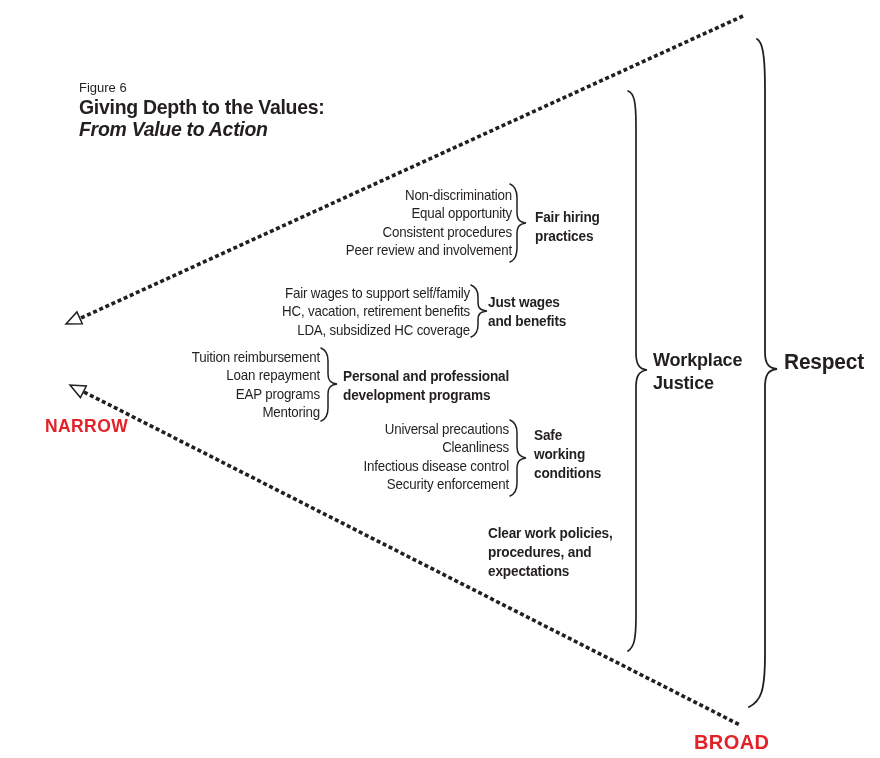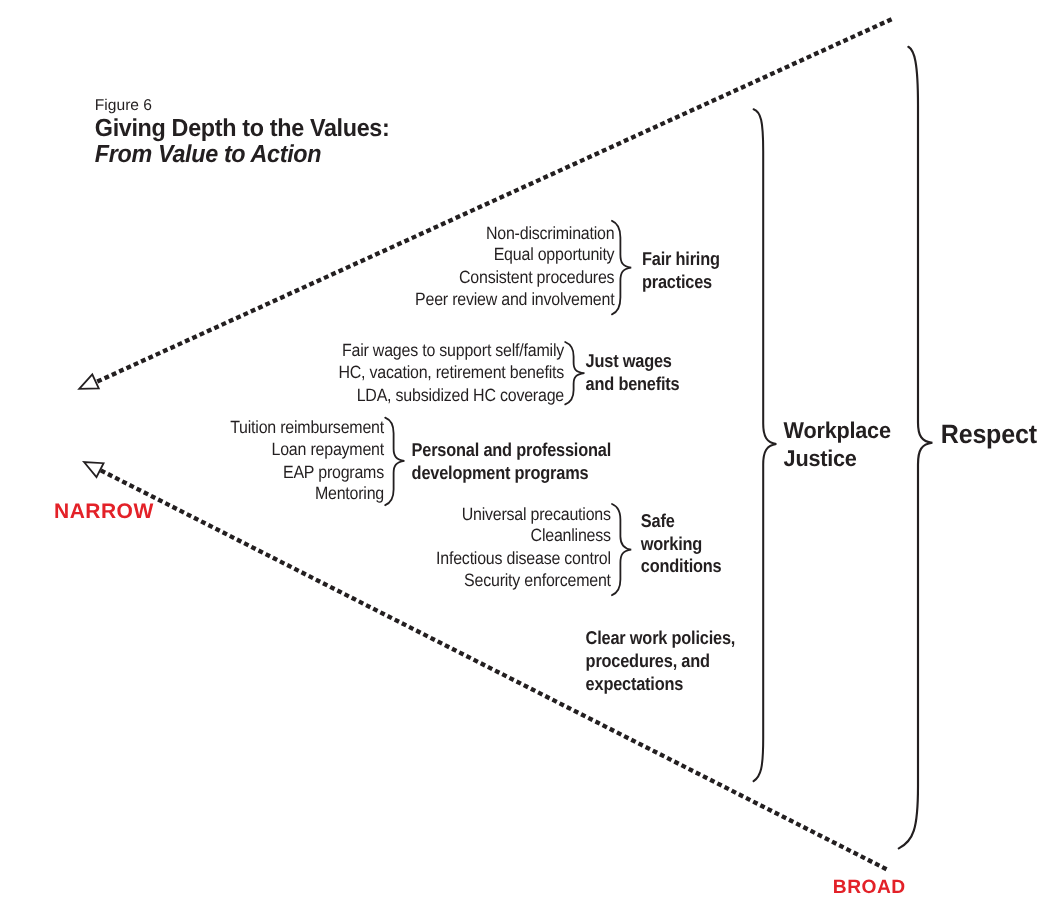--- a/index.html
+++ b/index.html
@@ -21,21 +21,21 @@
   .glabel{font-weight:bold;font-size:15.5px;line-height:18.8px;letter-spacing:-0.2px;
           transform:scaleX(0.88);transform-origin:0 0;}
 
   .wj{font-weight:bold;font-size:19px;line-height:23px;letter-spacing:-0.2px;
       transform:scaleX(0.95);transform-origin:0 0;}
   .respect{font-weight:bold;font-size:22px;letter-spacing:-0.2px;
            transform:scaleX(0.95);transform-origin:0 0;}
 
   .redcap{font-weight:bold;color:#e32128;letter-spacing:0.4px;}
   .narrow{font-size:17.5px;}
-  .broad{font-size:16px;}
+  .broad{font-size:20px;}
 </style>
 </head>
 <body>
 
 <div class="canvas">
 
   <svg class="layer" viewBox="0 0 880 758" xmlns="http://www.w3.org/2000/svg">
 
     <line x1="743" y1="16" x2="81" y2="318" stroke="#231f20" stroke-width="3.6" stroke-dasharray="4 2.7"></line>
     <line x1="84" y1="392" x2="740" y2="725" stroke="#231f20" stroke-width="3.6" stroke-dasharray="4 2.7"></line>

